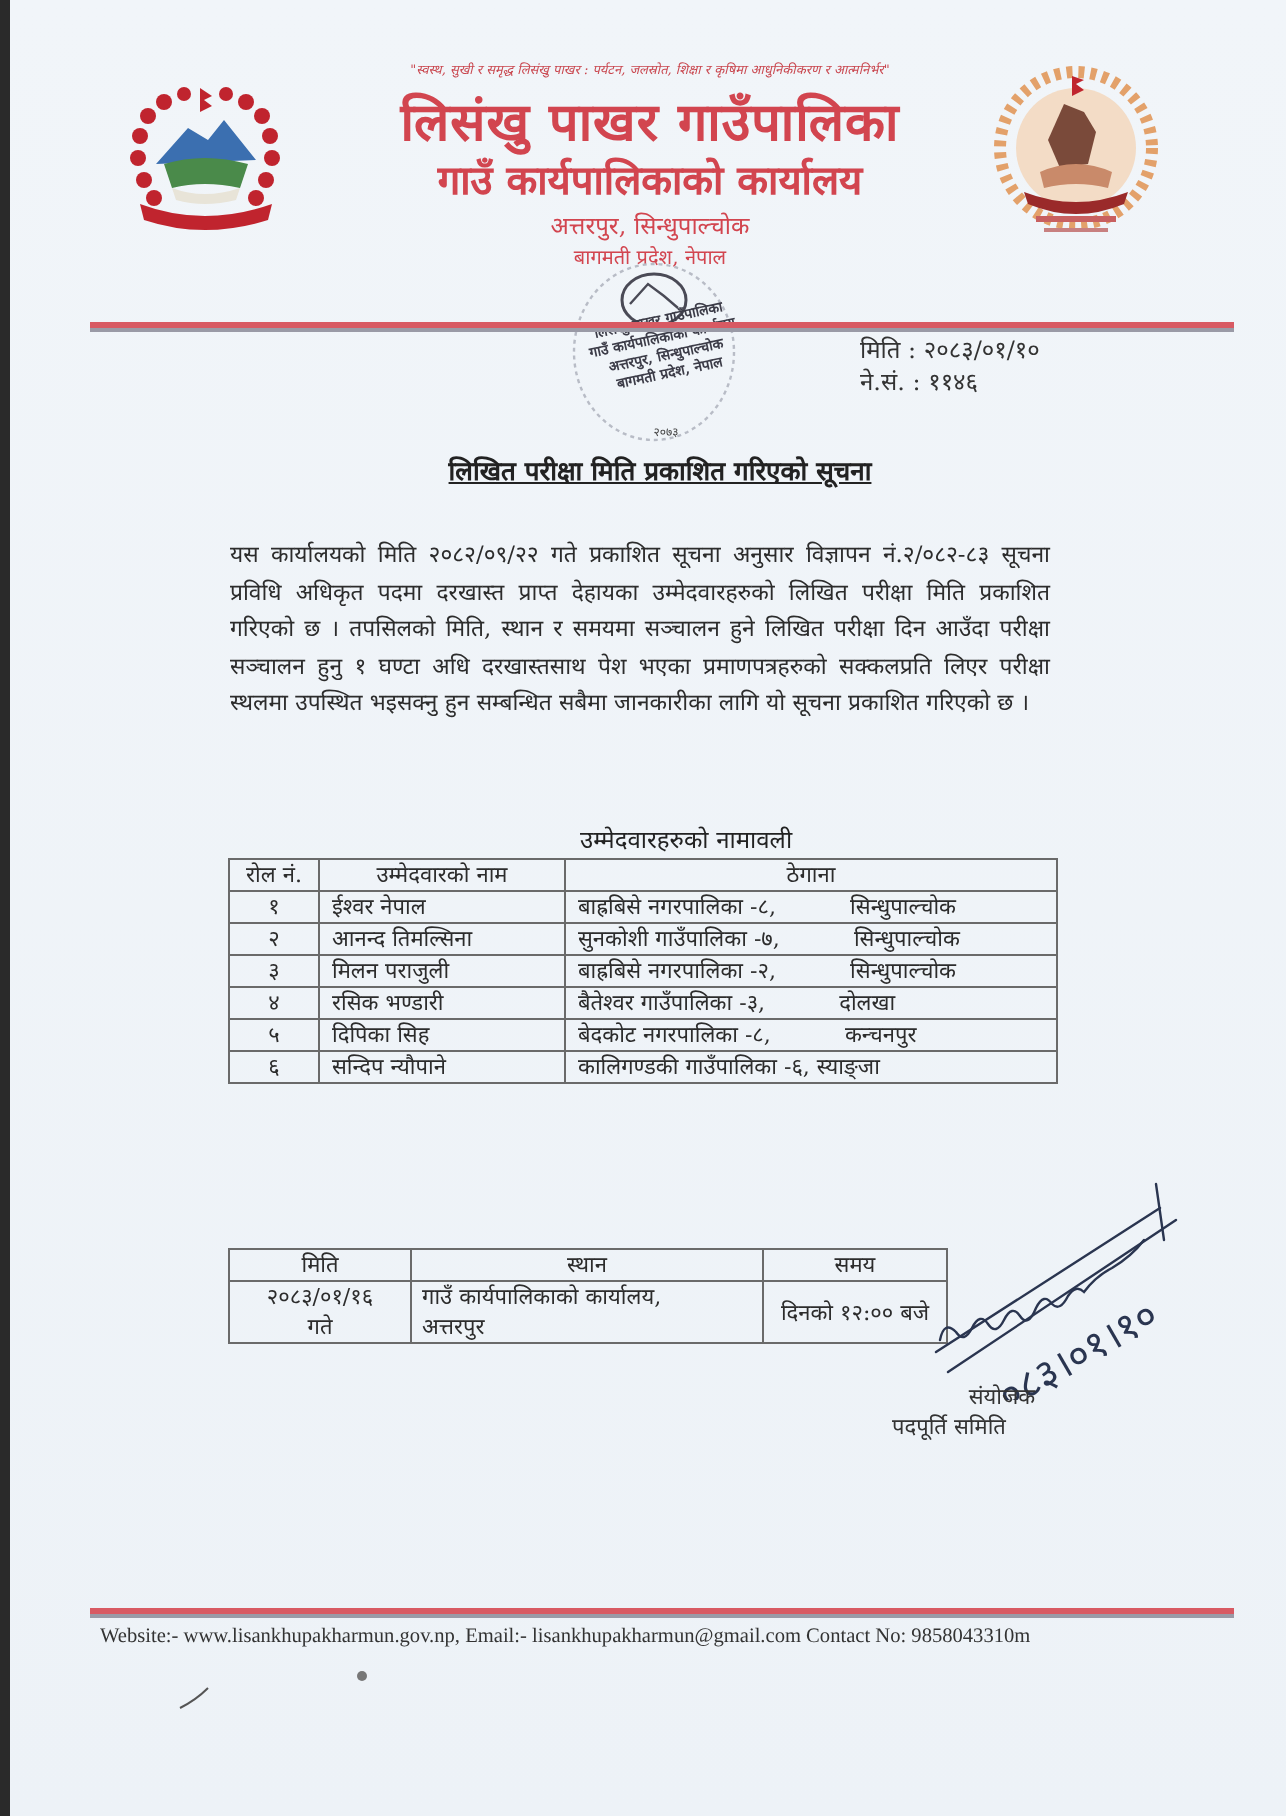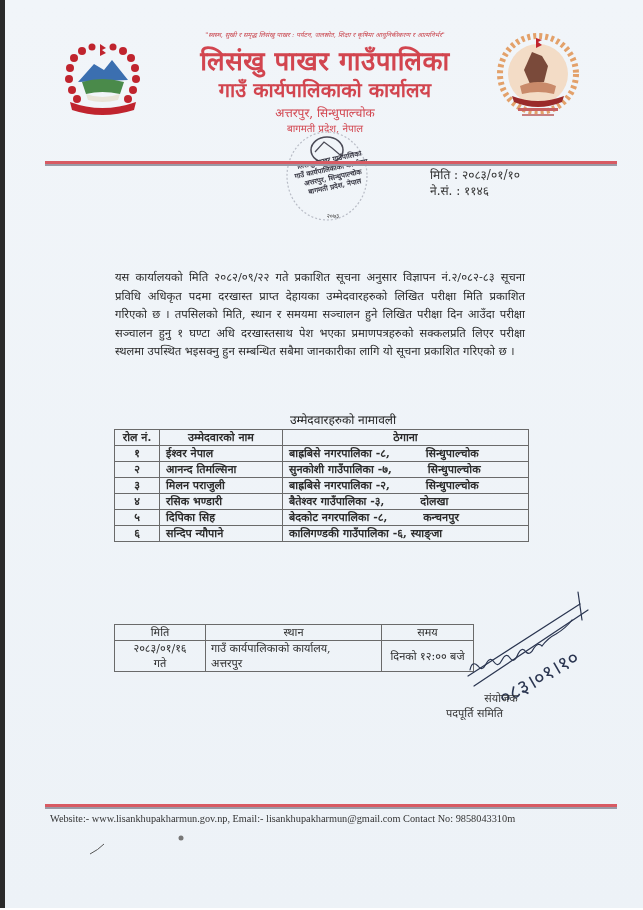--- a/index.html
+++ b/index.html
@@ -83,21 +83,21 @@
   .candidates-heading {
     position: absolute; left: 290px; top: 411px; width: 150px; text-align: left;
     font-size: 12px; font-weight: normal; color: #222;
   }
   table { border-collapse: collapse; font-family: "DejaVu Serif", serif; color: #2c2c2c; }
   .cand-table {
     position: absolute; left: 114px; top: 429px; width: 415px;
     font-size: 11px;
   }
   .cand-table td, .cand-table th {
-    border: 1px solid #6a6a6a; height: 15px; padding: 0 6px; font-weight: bold; line-height: 15px;
+    border: 1px solid #6a6a6a; height: 15px; padding: 0 6px; font-weight: normal; line-height: 15px;
   }
   .cand-table th { text-align: center; }
   .cand-table td.roll { text-align: center; width: 32px; }
   .cand-table td.name { width: 110px; }
   .cand-table td.addr { white-space: nowrap; }
   .addr-ward { display: inline-block; width: 50px; }
 
   .exam-heading {
     position: absolute; left: 260px; top: 568px; width: 220px; text-align: left;
     font-size: 12px; font-weight: bold; color: #222;
@@ -200,20 +200,21 @@
     <div>अत्तरपुर, सिन्धुपाल्चोक</div>
     <div>बागमती प्रदेश, नेपाल</div>
   </div>
   <div class="stamp-year">२०७३</div>
 
   <div class="header-rule"></div>
 
   <div class="date-line">मिति : २०८३/०१/१०</div>
   <div class="ref-line">ने.सं. : ११४६</div>
 
+  <div class="notice-title">लिखित परीक्षा मिति प्रकाशित गरिएको सूचना</div>
   <div class="body-para">यस कार्यालयको मिति २०८२/०९/२२ गते प्रकाशित सूचना अनुसार विज्ञापन नं.२/०८२-८३ सूचना प्रविधि अधिकृत पदमा दरखास्त प्राप्त देहायका उम्मेदवारहरुको लिखित परीक्षा मिति प्रकाशित गरिएको छ । तपसिलको मिति, स्थान र समयमा सञ्चालन हुने लिखित परीक्षा दिन आउँदा परीक्षा सञ्चालन हुनु १ घण्टा अधि दरखास्तसाथ पेश भएका प्रमाणपत्रहरुको सक्कलप्रति लिएर परीक्षा स्थलमा उपस्थित भइसक्नु हुन सम्बन्धित सबैमा जानकारीका लागि यो सूचना प्रकाशित गरिएको छ ।</div>
 
   <div class="candidates-heading">उम्मेदवारहरुको नामावली</div>
   <table class="cand-table">
     <thead>
       <tr>
         <th>रोल नं.</th>
         <th>उम्मेदवारको नाम</th>
         <th>ठेगाना</th>
       </tr>

